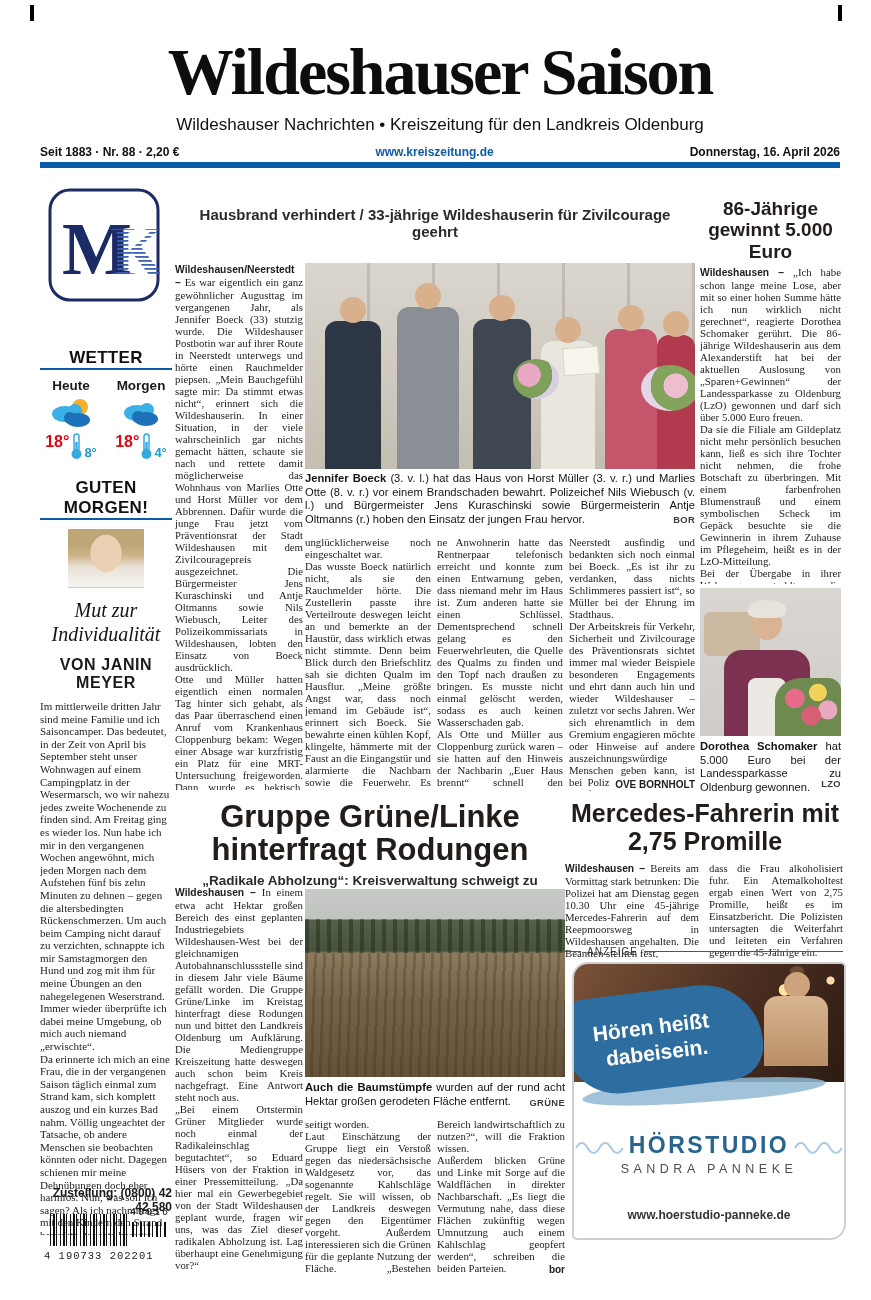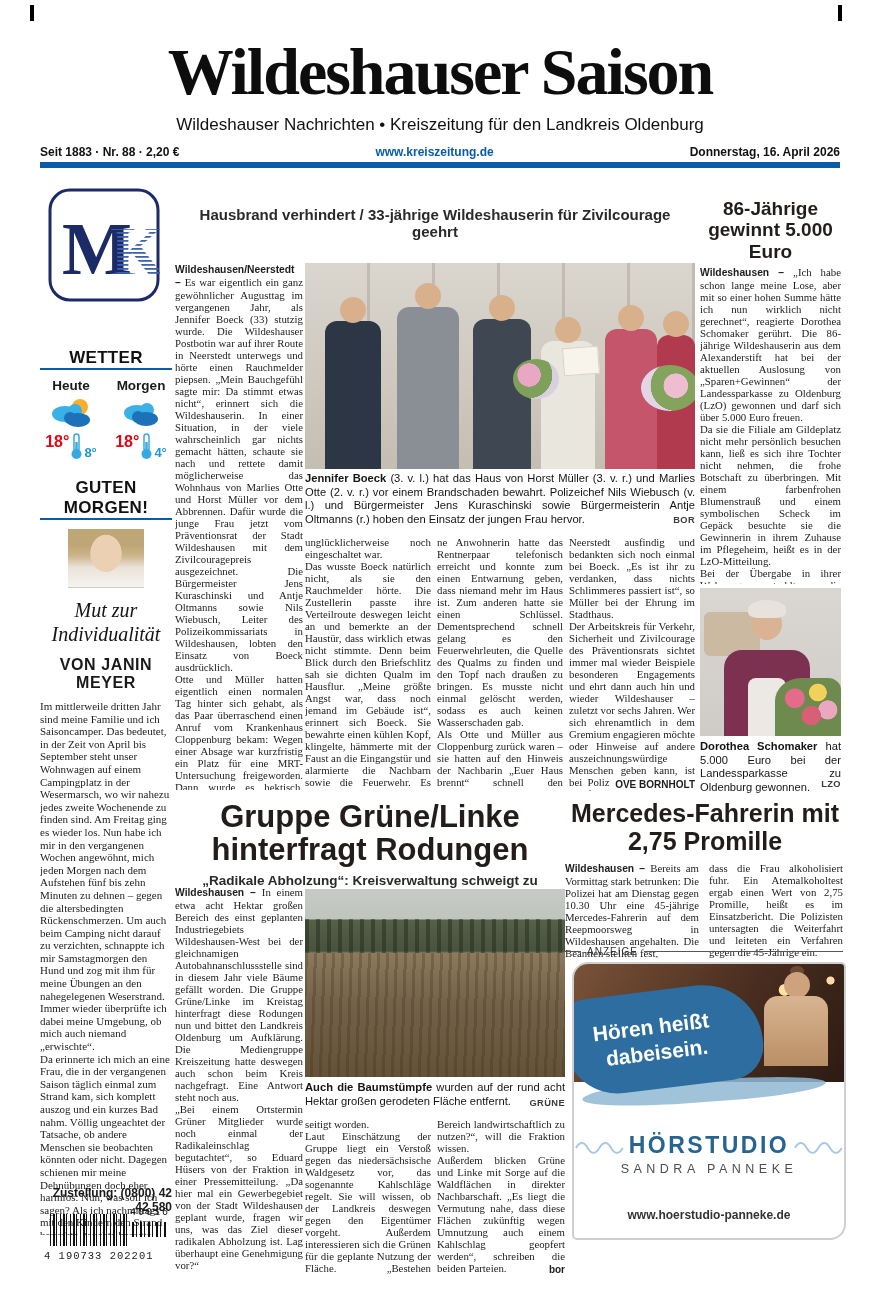--- a/index.html
+++ b/index.html
@@ -236,21 +236,21 @@
       <div class="person" style="left:168px;width:58px;height:150px;background:#3f4852"></div>
       <div class="person" style="left:236px;width:54px;height:128px;background:#e9e6de"></div>
       <div class="person" style="left:300px;width:52px;height:140px;background:#c4556a"></div>
       <div class="person" style="left:352px;width:38px;height:134px;background:#b23a4e"></div>
       <div class="bloom" style="left:208px;top:96px;width:46px;height:40px;background:radial-gradient(circle at 35% 40%,#e8a7c2 0 30%,#7fa05a 31% 60%,#d8cfe0 61% 100%)"></div>
       <div class="bloom" style="left:336px;top:102px;width:58px;height:46px;background:radial-gradient(circle at 60% 45%,#eebdd0 0 28%,#84a45e 29% 58%,#e2d6e6 59% 100%)"></div>
       <div class="cert" style="left:258px;top:84px;width:34px;height:26px;transform:rotate(-4deg)"></div>
     </div>
 
     <div class="caption" style="left:305px;top:472px;width:390px;height:56px">
-      <span class="cap-lead">Jennifer Boeck </span><span>(3. v. l.) hat das Haus von Horst Müller (3. v. r.) und Marlies Otte (2. v. r.) vor einem Brandschaden bewahrt. Polizeichef Nils Wiebusch (v. l.) und Bürgermeister Jens Kuraschinski sowie Bürgermeisterin Antje Oltmanns (r.) hoben den Einsatz der jungen Frau hervor.</span>
+      <span class="cap-lead">Jennifer Boeck </span><span>(3. v. l.) hat das Haus von Horst Müller (3. v. r.) und Marlies Otte (8. v. r.) vor einem Brandschaden bewahrt. Polizeichef Nils Wiebusch (v. l.) und Bürgermeister Jens Kuraschinski sowie Bürgermeisterin Antje Oltmanns (r.) hoben den Einsatz der jungen Frau hervor.</span>
       <span class="cap-credit">BOR</span>
     </div>
 
     <div class="colbox body-text" style="left:305px;top:536px;width:126px;height:255px">unglücklicherweise noch eingeschaltet war.
 Das wusste Boeck natürlich nicht, als sie den Rauchmelder hörte. Die Zustellerin passte ihre Verteilroute deswegen leicht an und bemerkte an der Haustür, dass wirklich etwas nicht stimmte. Denn beim Blick durch den Briefschlitz sah sie dichten Qualm im Hausflur. „Meine größte Angst war, dass noch jemand im Gebäude ist“, erinnert sich Boeck. Sie bewahrte einen kühlen Kopf, klingelte, hämmerte mit der Faust an die Eingangstür und alarmierte die Nachbarn sowie die Feuerwehr. Es waren bange Minuten, bis die Neerstedter Brandschützer eintrafen.
 Die mussten nicht einmal mehr die Tür eintreten. Denn ei-</div>
     <div class="colbox body-text" style="left:437px;top:536px;width:126px;height:255px">ne Anwohnerin hatte das Rentnerpaar telefonisch erreicht und konnte zum einen Entwarnung geben, dass niemand mehr im Haus ist. Zum anderen hatte sie einen Schlüssel. Dementsprechend schnell gelang es den Feuerwehrleuten, die Quelle des Qualms zu finden und den Topf nach draußen zu bringen. Es musste nicht einmal gelöscht werden, sodass es auch keinen Wasserschaden gab.
 Als Otte und Müller aus Cloppenburg zurück waren – sie hatten auf den Hinweis der Nachbarin „Euer Haus brennt“ schnell den Rückweg angetreten –, war alles schon vorbei. Weder Feuerwehr noch Polizei oder Postbotin waren vor Ort. Letztere machten sie schließlich über die Feuerwache in</div>
     <div class="colbox body-text" style="left:569px;top:536px;width:126px;height:255px"><span>Neerstedt ausfindig und bedankten sich noch einmal bei Boeck. „Es ist ihr zu verdanken, dass nichts Schlimmeres passiert ist“, so Müller bei der Ehrung im Stadthaus.
 Der Arbeitskreis für Verkehr, Sicherheit und Zivilcourage des Präventionsrats sichtet immer mal wieder Beispiele besonderen Engagements und ehrt dann auch hin und wieder Wildeshauser – zuletzt vor sechs Jahren. Wer sich ehrenamtlich in dem Gremium engagieren möchte oder Hinweise auf andere auszeichnungswürdige Menschen geben kann, ist bei Polizist Martin Klinger, Telefon 04431/941137, oder Imke Schmidt von der Stadt Wildeshausen, 04431/5868, richtig.</span>

